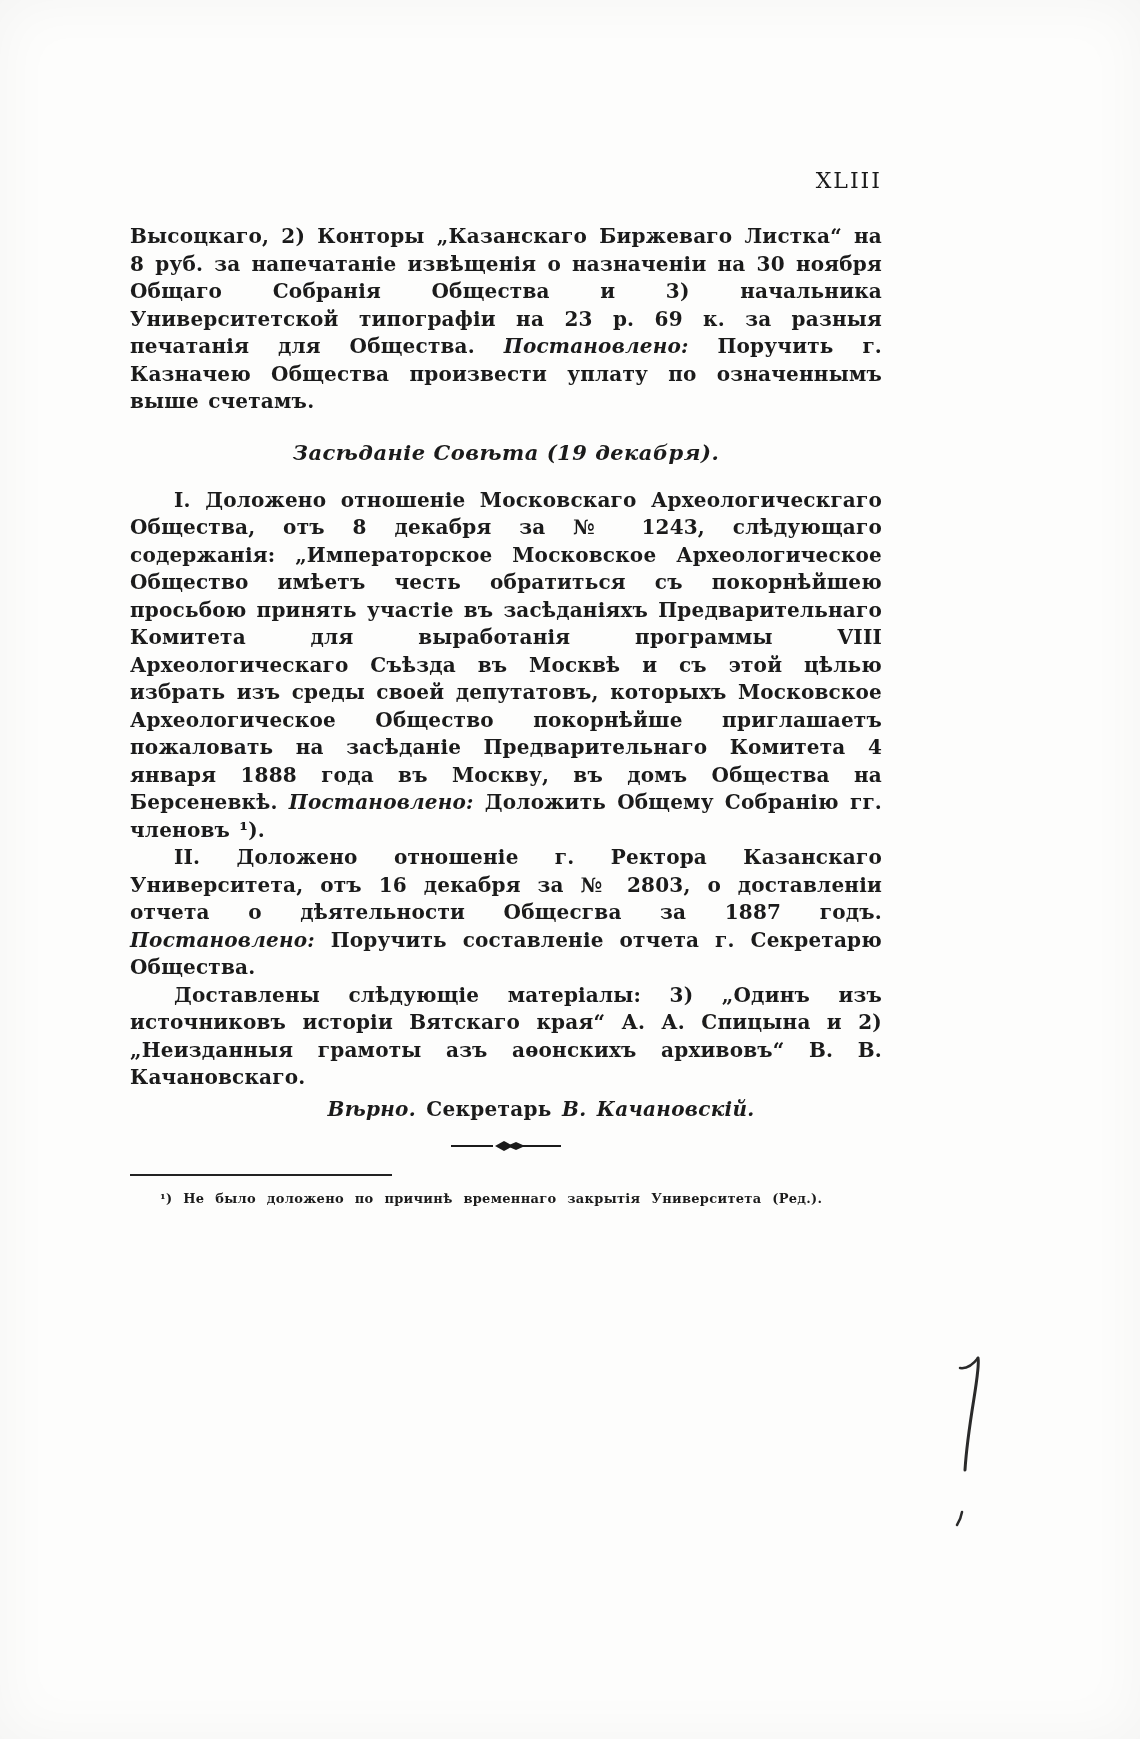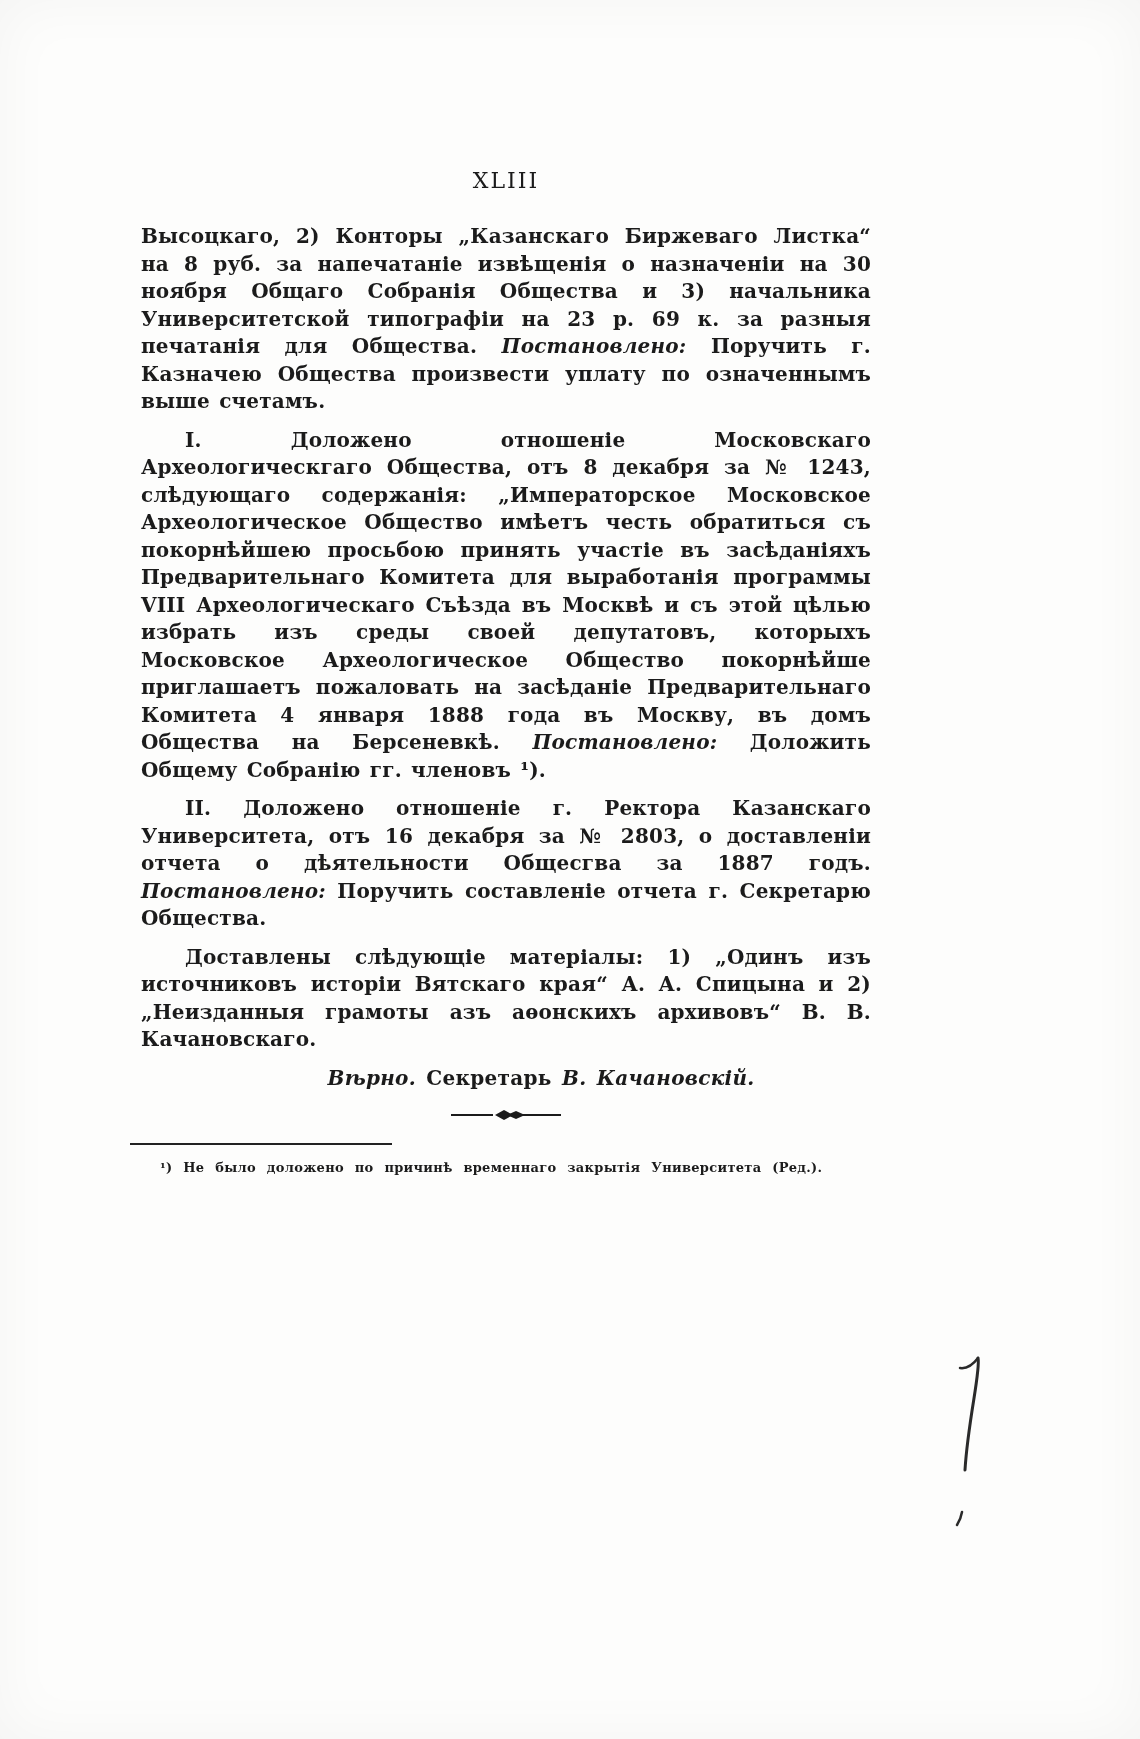--- a/index.html
+++ b/index.html
@@ -19,31 +19,31 @@
     box-shadow: inset 0 0 60px rgba(0,0,0,0.04);
   }
   .content {
     position: absolute;
     left: 130px;
     top: 0;
     width: 752px;
     padding-top: 168px;
   }
   .page-number {
-    text-align: center;
+    text-align: right;
     font-size: 22px;
     letter-spacing: 2px;
     margin-bottom: 30px;
     font-weight: normal;
   }
   .para {
     font-size: 20px;
     line-height: 27.5px;
     text-align: justify;
-    margin: 11px;
+    margin: 0;
     font-weight: bold;
     letter-spacing: 0.2px;
     word-spacing: 2px;
   }
   .para.indent { text-indent: 44px; }
   .para.no-indent { text-indent: 0; }
   .heading {
     font-size: 21px;
     font-style: italic;
     font-weight: bold;
@@ -90,28 +90,29 @@
 </head>
 <body>
 
 <div class="page">
   <div class="content">
 
     <div class="page-number">XLIII</div>
 
     <p class="para no-indent"><span>Высоцкаго, 2) Конторы „Казанскаго Биржеваго Листка“ на 8 руб. за напечатаніе извѣщенія о назначеніи на 30 ноября Общаго Собранія Общества и 3) начальника Университетской типографіи на 23 р. 69 к. за разныя печатанія для Общества. </span><span class="seg-i">Постановлено:</span><span> Поручить г. Казначею Общества произвести уплату по означеннымъ выше счетамъ.</span></p>
 
+    <h2 class="heading">Засѣданіе Совѣта (19 декабря).</h2>
 
     <p class="para indent"><span>I. Доложено отношеніе Московскаго Археологическгаго Общества, отъ 8 декабря за № 1243, слѣдующаго содержанія: „Императорское Московское Археологическое Общество имѣетъ честь обратиться съ покорнѣйшею просьбою принять участіе въ засѣданіяхъ Предварительнаго Комитета для выработанія программы VIII Археологическаго Съѣзда въ Москвѣ и съ этой цѣлью избрать изъ среды своей депутатовъ, которыхъ Московское Археологическое Общество покорнѣйше приглашаетъ пожаловать на засѣданіе Предварительнаго Комитета 4 января 1888 года въ Москву, въ домъ Общества на Берсеневкѣ. </span><span class="seg-i">Постановлено:</span><span> Доложить Общему Собранію гг. членовъ ¹).</span></p>
 
     <p class="para indent"><span>II. Доложено отношеніе г. Ректора Казанскаго Университета, отъ 16 декабря за № 2803, о доставленіи отчета о дѣятельности Общесгва за 1887 годъ. </span><span class="seg-i">Постановлено:</span><span> Поручить составленіе отчета г. Секретарю Общества.</span></p>
 
 
 
-    <p class="para indent"><span>Доставлены слѣдующіе матеріалы: 1) „Одинъ изъ источниковъ исторіи Вятскаго края“ А. А. Спицына и 2) „Неизданныя грамоты азъ аѳонскихъ архивовъ“ В. В. Качановскаго.</span></p>
+    <p class="para indent"><span>Доставлены слѣдующіе матеріалы: 3) „Одинъ изъ источниковъ исторіи Вятскаго края“ А. А. Спицына и 2) „Неизданныя грамоты азъ аѳонскихъ архивовъ“ В. В. Качановскаго.</span></p>
 
     <p class="signature"><span class="seg-i">Вѣрно.</span><span> Секретарь </span><span class="seg-i">В. Качановскій.</span></p>
 
     <div class="ornament">
       <svg width="110" height="12" viewBox="0 0 110 12" aria-hidden="true">
         <line x1="0" y1="6" x2="42" y2="6" stroke="#1b1b1b" stroke-width="2"></line>
         <polygon points="44,6 53,1 62,6 53,11" fill="#1b1b1b"></polygon>
         <polygon points="56,6 65,2 74,6 65,10" fill="#1b1b1b"></polygon>
         <line x1="70" y1="6" x2="110" y2="6" stroke="#1b1b1b" stroke-width="2"></line>
       </svg>

